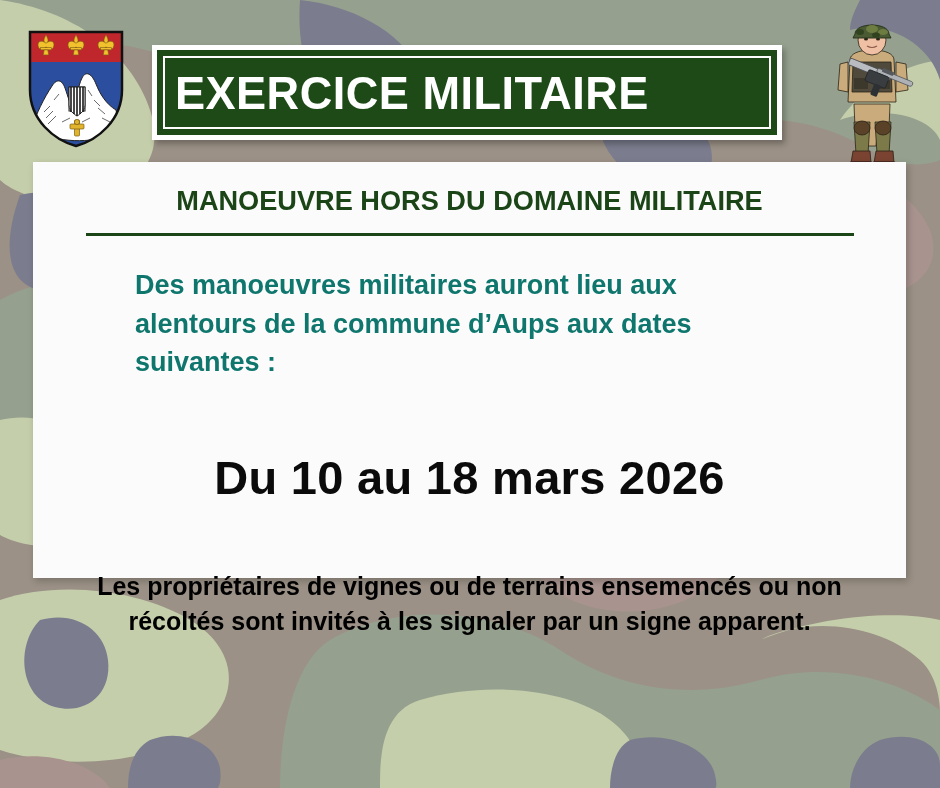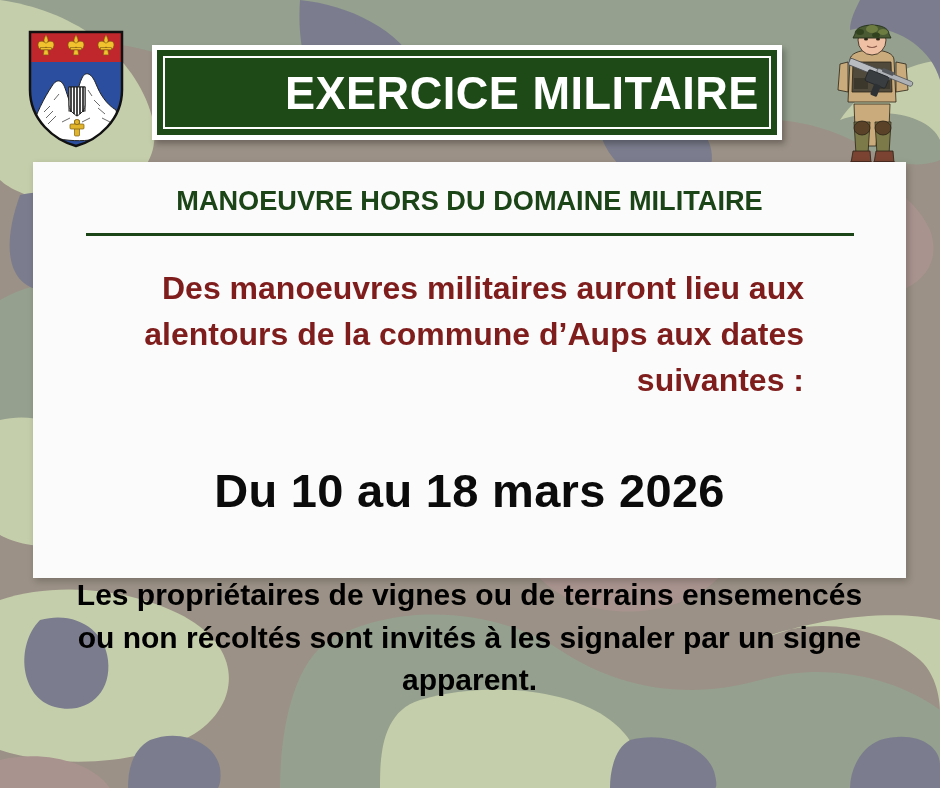--- a/index.html
+++ b/index.html
@@ -59,21 +59,21 @@
     display: flex;
     align-items: center;
     justify-content: center;
   }
   .banner-inner {
     border: 2px solid #ffffff;
     width: calc(100% - 12px);
     height: calc(100% - 12px);
     display: flex;
     align-items: center;
-    justify-content: flex-end;
+    justify-content: flex-start;
     box-sizing: border-box;
   }
   .banner-title {
     color: #ffffff;
     font-size: 47px;
     font-weight: bold;
     letter-spacing: 0.5px;
     line-height: 1;
     white-space: nowrap;
     transform: scaleX(0.96);
@@ -104,42 +104,42 @@
     white-space: nowrap;
   }
   .rule {
     height: 3px;
     background: #1b4517;
     margin: 16px auto 0 auto;
     width: 768px;
   }
 
   .lead {
-    color: #7f1d1d;
-    font-size: 32px;
-    font-weight: bold;
-    text-align: right;
+    color: #0f766e;
+    font-size: 27px;
+    font-weight: bold;
+    text-align: left;
     line-height: 1.43;
     margin: 0;
     padding: 30px 84px 0 84px;
   }
 
   .dates {
     color: #0b0b0b;
     font-size: 47px;
     font-weight: bold;
     text-align: center;
-    margin: 8px;
+    margin: 16px;
     padding-top: 52px;
     letter-spacing: 0.3px;
   }
 
   .note {
     color: #000000;
-    font-size: 30px;
+    font-size: 25px;
     font-weight: bold;
     text-align: center;
     line-height: 1.42;
     margin: 0;
     padding: 0 12px;
   }
   .note-1 { padding-top: 48px; }
   .note-2 { padding-top: 34px; }
 </style>
 </head>

